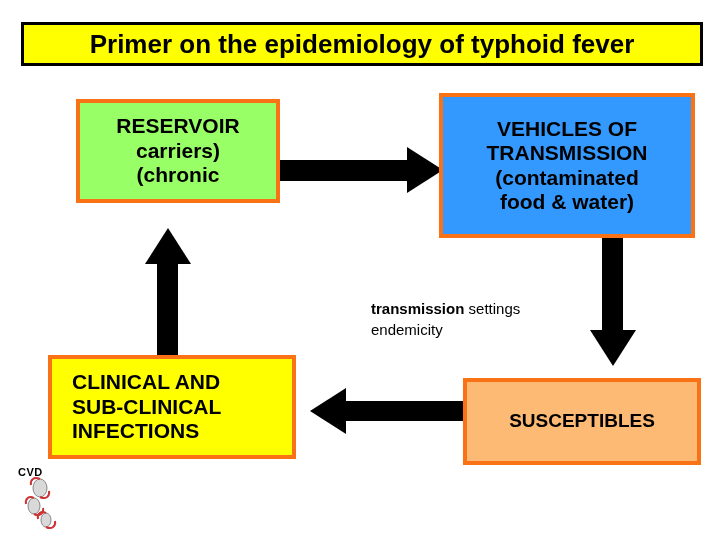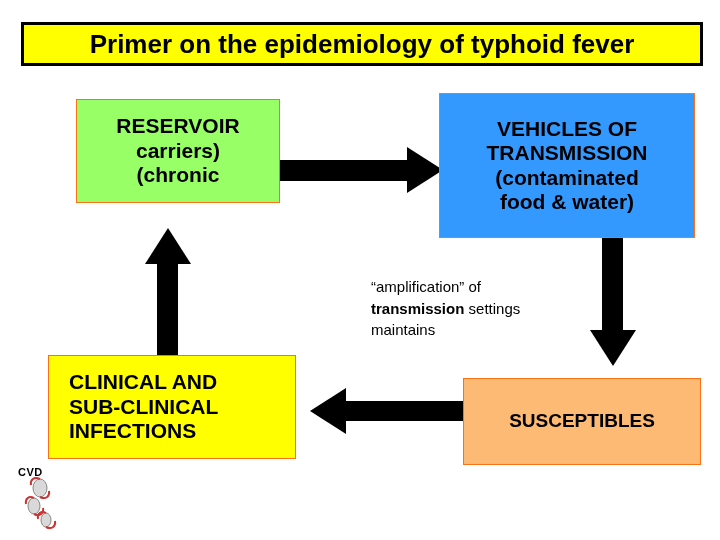--- a/index.html
+++ b/index.html
@@ -40,21 +40,21 @@
     font-weight: bold;
     color: #000000;
     letter-spacing: 0px;
     white-space: nowrap;
   }
 
   
   .box {
     position: absolute;
     box-sizing: border-box;
-    border: 1px solid #f97316;
+    border: 4px solid #f97316;
     display: flex;
     align-items: center;
     justify-content: center;
     text-align: center;
     font-weight: bold;
     color: #000000;
     line-height: 1.16;
   }
 
   #box-reservoir {
@@ -253,23 +253,23 @@
   </div>
 
   <div class="box" id="box-susceptibles">
     <div class="box-lines">
       <span>SUSCEPTIBLES</span>
     </div>
   </div>
 
   <div id="caption-amplification">
     <br>
-    <span>“amplification” of</span><br>
+    <br>
     <span class="bold">transmission</span><span> settings</span><br>
-    <span>maintains</span>
+    <span>endemicity</span>
   </div>
 
   <div id="cvd-logo">
     <div class="cvd-text">CVD</div>
     <svg width="64" height="66" viewBox="0 0 64 66">
       <ellipse cx="24" cy="22" rx="7" ry="9" fill="#d9d9d9" stroke="#888888" stroke-width="1"></ellipse>
       <path d="M24 13 C 18 10, 14 14, 15 19" stroke="#cc3333" stroke-width="2" fill="none"></path>
       <path d="M24 31 C 30 34, 34 30, 33 25" stroke="#cc3333" stroke-width="2" fill="none"></path>
       <ellipse cx="18" cy="40" rx="6" ry="8" fill="#d9d9d9" stroke="#888888" stroke-width="1"></ellipse>
       <path d="M18 32 C 13 29, 9 33, 10 38" stroke="#cc3333" stroke-width="2" fill="none"></path>

